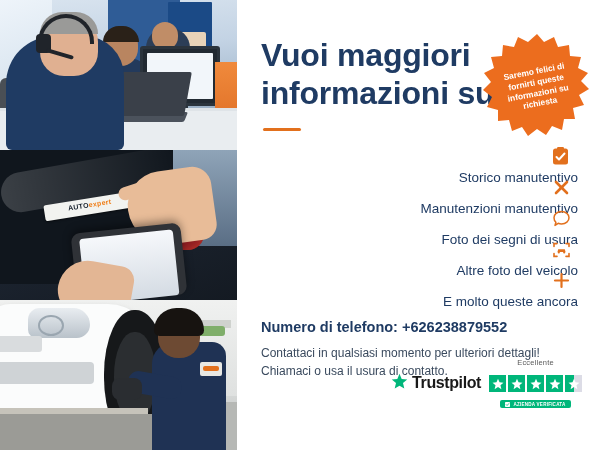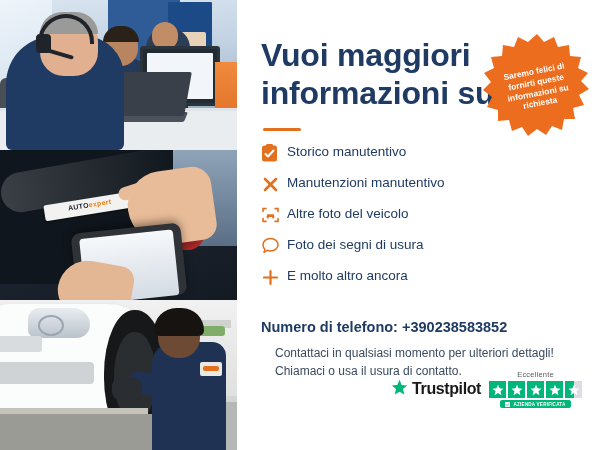--- a/index.html
+++ b/index.html
@@ -77,32 +77,32 @@
   .p3 .bench{position:absolute; right:0; bottom:0; width:96px; height:48px; background:#b6b8b5;}
   .p3 .shelf{position:absolute; right:6px; top:20px; width:52px; height:8px; background:#cfd2ce;}
   .p3 .green{position:absolute; right:12px; top:26px; width:30px; height:10px; background:#7fae6a; border-radius:3px;}
 
   
   .content { position:relative; flex:1; padding: 36px 22px 0 24px; background:#fff; }
   .headline { font-size: 32px; line-height: 1.2; font-weight: bold; color:#1f3b63; letter-spacing:-.2px; }
   .rule { width: 38px; height: 3px; background:#e2701d; margin: 15px 0 13px 2px; border-radius:2px;}
 
   .features { list-style:none; margin-top: 2px; }
-  .feature { display:flex; align-items:flex-start; height: 27px; margin-bottom: 4px;}
+  .feature { display:flex; align-items:flex-end; height: 27px; margin-bottom: 4px; flex-direction: column;}
   .feat-ico { width: 26px; flex: 0 0 26px; display:flex; align-items:center; justify-content:flex-start; color:#e2701d;}
   .feat-label { font-size: 13.5px; color:#1f3b63; font-weight: 500; }
 
   .phone { margin-top: 24px; font-size: 14.5px; font-weight: bold; color:#1f3b63;}
-  .sub { margin-top: 9px; font-size: 12px; line-height: 1.55; color:#3a4a5e;margin-left:14px;}
+  .sub { margin-top: 9px; font-size: 12px; line-height: 1.55; color:#3a4a5e;}
 
   
   .tp { position:absolute; right: 18px; bottom: 42px; display:flex; align-items:center; gap:8px;}
   .tp-logo { display:flex; align-items:center; gap:4px;}
   .tp-name { font-size:16px; font-weight:bold; color:#191919; letter-spacing:-.4px;}
-  .tp-right{ display:flex; flex-direction:column; align-items:center; gap:2px;}
+  .tp-right{ display:flex; flex-direction:column; align-items:center; gap:8px;}
   .tp-ecc { font-size:7.5px; color:#5b5b5b; letter-spacing:.2px;}
   .tp-stars{ display:flex; gap:2px;}
   .tp-star { width:17px; height:17px; background:#00b67a; display:flex; align-items:center; justify-content:center;}
   .tp-star.half { background: linear-gradient(90deg,#00b67a 50%, #dcdce6 50%); }
   .tp-verif { display:flex; align-items:center; gap:3px; background:#00b67a; padding:1.5px 5px; border-radius:2px;}
   .tp-verif-txt{ font-size:4.6px; color:#fff; font-weight:bold; letter-spacing:.2px; white-space:nowrap;}
 
   
   .burst { position:absolute; right: 8px; top: 32px; width: 110px; height: 110px; }
   .burst svg { position:absolute; inset:0; }
@@ -203,55 +203,55 @@
                 <path d="M15 4 L4 15"></path>
               </g>
               <circle cx="9.5" cy="9.5" r="1.8" fill="#e2701d"></circle>
             </svg>
         </span>
         <span class="feat-label">Manutenzioni manutentivo</span>
       </li>
       <li class="feature">
         <span class="feat-ico">
           <svg width="19" height="18" viewBox="0 0 19 18">
+              <path d="M9.5 1.5 C13.9 1.5 17 4.3 17 7.7 C17 11.1 13.9 13.9 9.5 13.9 C8.3 13.9 7.2 13.7 6.2 13.3 L3 15.4 L3.9 12.2 C2.6 11.1 2 9.5 2 7.7 C2 4.3 5.1 1.5 9.5 1.5 Z" fill="none" stroke="#e2701d" stroke-width="1.5" stroke-linejoin="round"></path>
+            </svg>
+        </span>
+        <span class="feat-label">Foto dei segni di usura</span>
+      </li>
+      <li class="feature">
+        <span class="feat-ico">
+          <svg width="19" height="18" viewBox="0 0 19 18">
               <g stroke="#e2701d" stroke-width="1.6" fill="none" stroke-linecap="round">
                 <path d="M2 5.5 V2.6 H5"></path>
                 <path d="M17 5.5 V2.6 H14"></path>
                 <path d="M2 12.5 V15.4 H5"></path>
                 <path d="M17 12.5 V15.4 H14"></path>
               </g>
               <path d="M5.5 11 L6.2 8.2 H12.8 L13.5 11 Z" fill="#e2701d"></path>
               <circle cx="6.8" cy="11.4" r="1.1" fill="#e2701d"></circle>
               <circle cx="12.2" cy="11.4" r="1.1" fill="#e2701d"></circle>
             </svg>
         </span>
         <span class="feat-label">Altre foto del veicolo</span>
       </li>
       <li class="feature">
         <span class="feat-ico">
-          <svg width="19" height="18" viewBox="0 0 19 18">
-              <path d="M9.5 1.5 C13.9 1.5 17 4.3 17 7.7 C17 11.1 13.9 13.9 9.5 13.9 C8.3 13.9 7.2 13.7 6.2 13.3 L3 15.4 L3.9 12.2 C2.6 11.1 2 9.5 2 7.7 C2 4.3 5.1 1.5 9.5 1.5 Z" fill="none" stroke="#e2701d" stroke-width="1.5" stroke-linejoin="round"></path>
-            </svg>
-        </span>
-        <span class="feat-label">Foto dei segni di usura</span>
-      </li>
-      <li class="feature">
-        <span class="feat-ico">
           <svg width="19" height="19" viewBox="0 0 19 19">
               <g stroke="#e2701d" stroke-width="2.2" stroke-linecap="round">
                 <path d="M9.5 3 V16"></path>
                 <path d="M3 9.5 H16"></path>
               </g>
             </svg>
         </span>
-        <span class="feat-label">E molto altro ancora</span>
+        <span class="feat-label">E molto queste ancora</span>
       </li>
     </ul>
 
-    <div class="phone">Numero di telefono: +390238583852</div>
+    <div class="phone">Numero di telefono: +626238879552</div>
     <div class="sub">
       <div>Contattaci in qualsiasi momento per ulteriori dettagli!</div>
       <div>Chiamaci o usa il usura di contatto.</div>
     </div>
 
     <div class="burst">
       <svg viewBox="0 0 110 110">
         <path d="M55 2 L62 10 L72 5 L76 15 L87 13 L88 24 L99 25 L96 36 L106 41 L99 49 L107 57 L97 63 L102 73 L91 76 L93 87 L82 87 L80 98 L70 94 L64 103 L55 97 L46 104 L40 95 L30 99 L27 88 L16 89 L16 78 L5 75 L10 65 L1 58 L9 50 L2 41 L12 36 L9 25 L20 24 L21 13 L32 15 L36 5 L46 10 Z" fill="#ec6d1e"></path>
       </svg>
       <div class="burst-inner">

